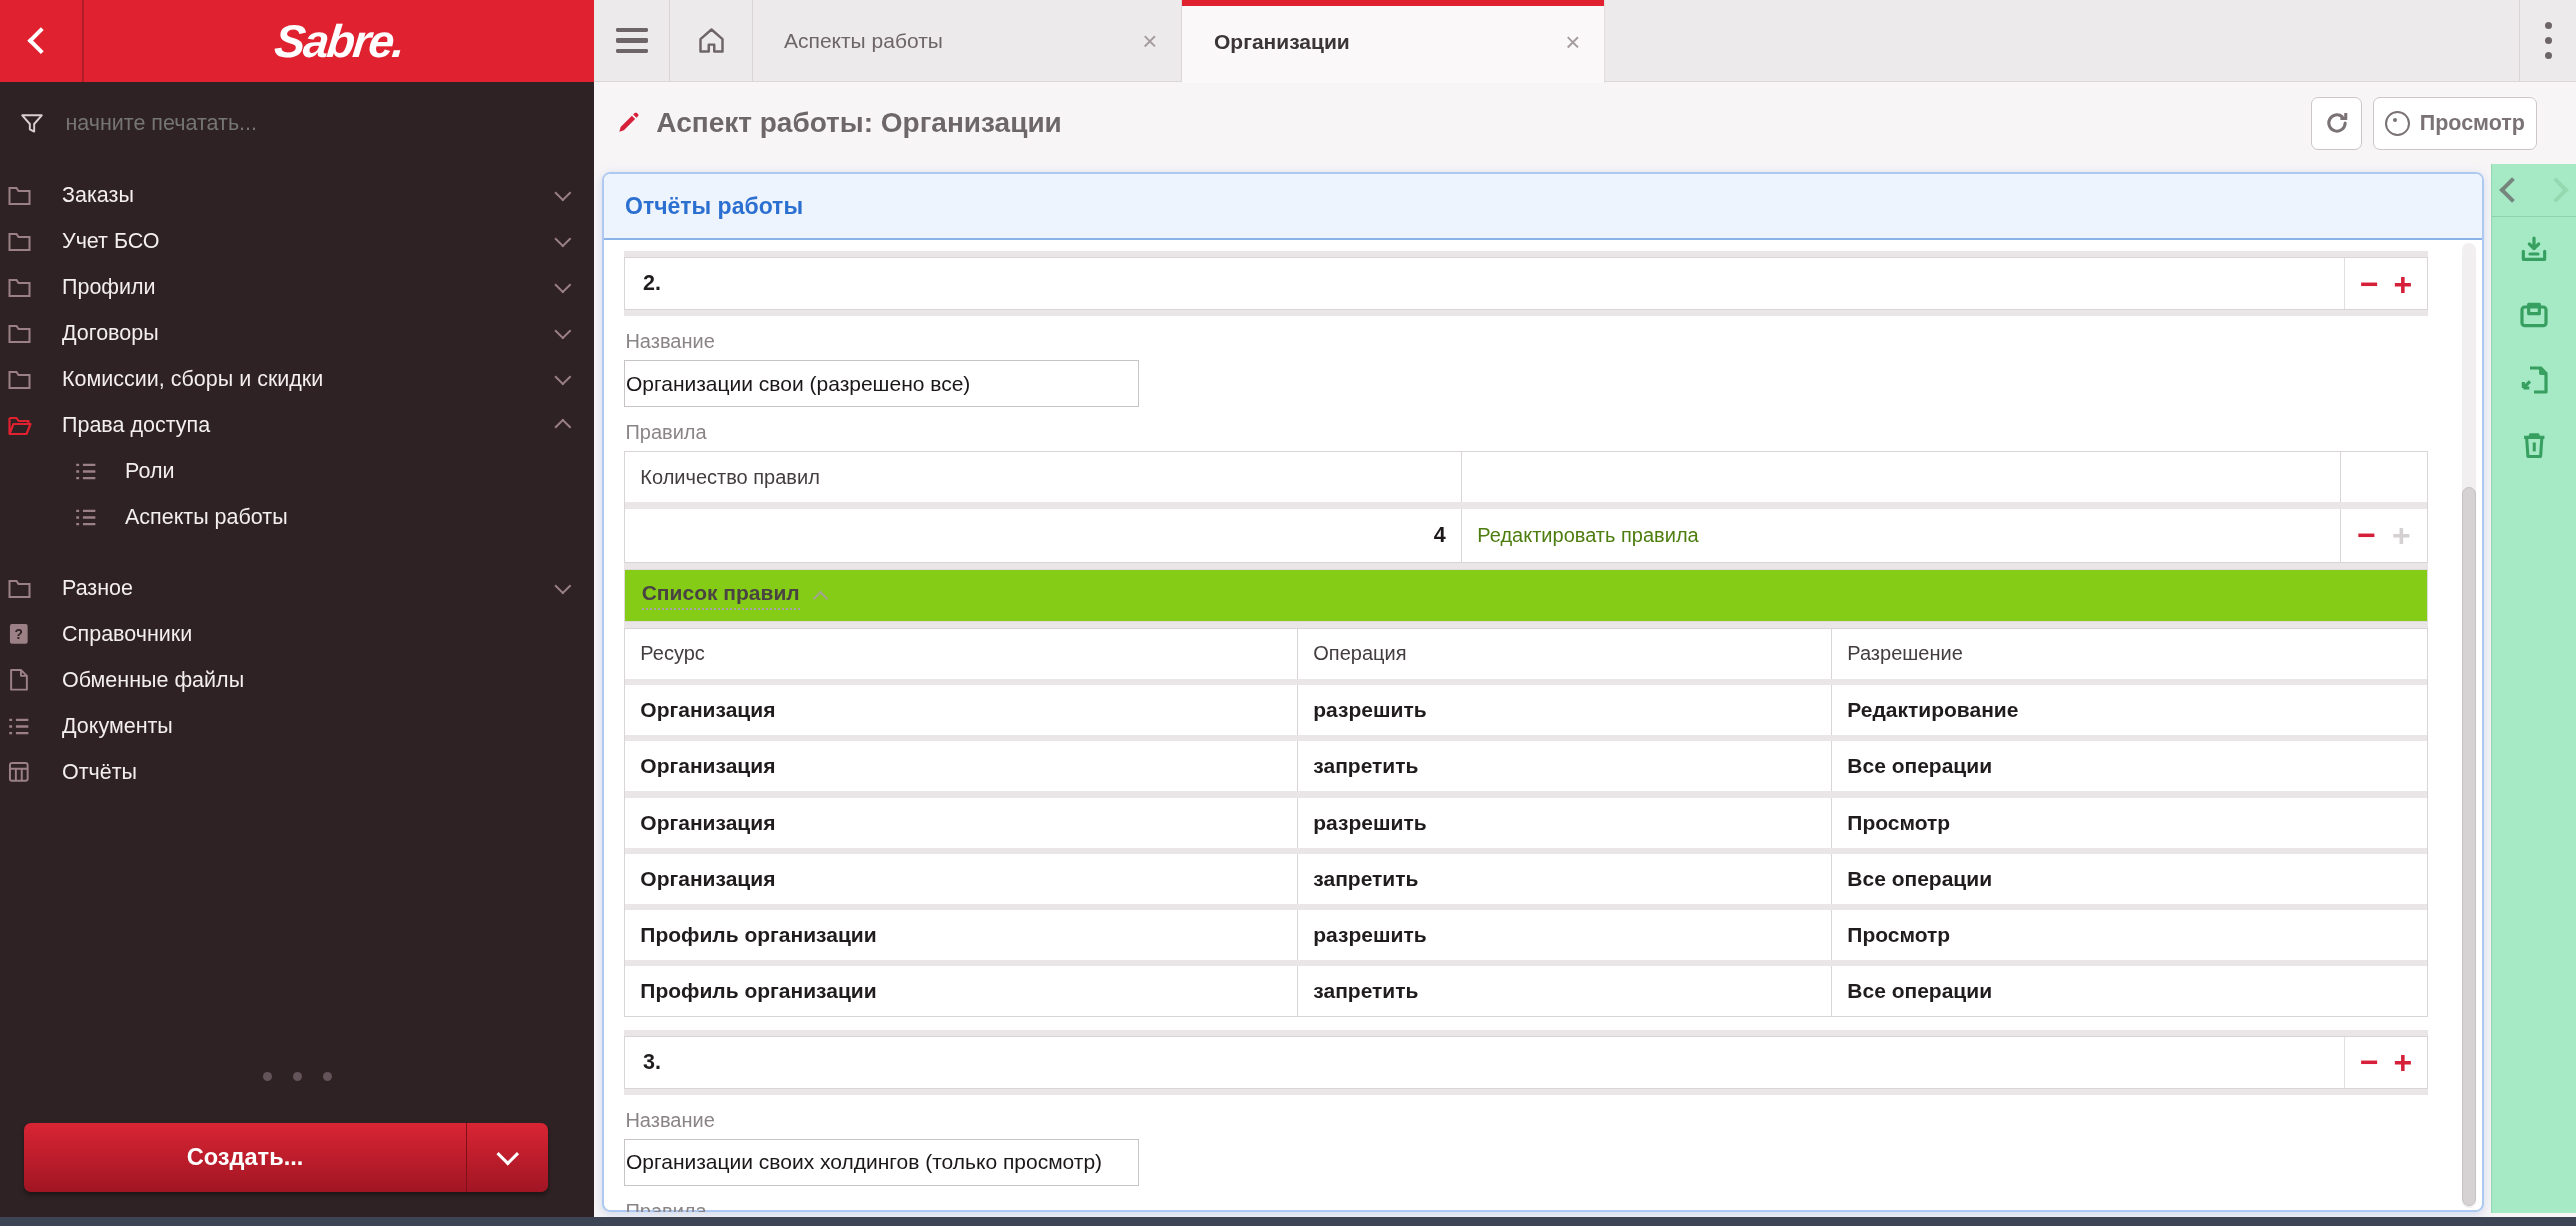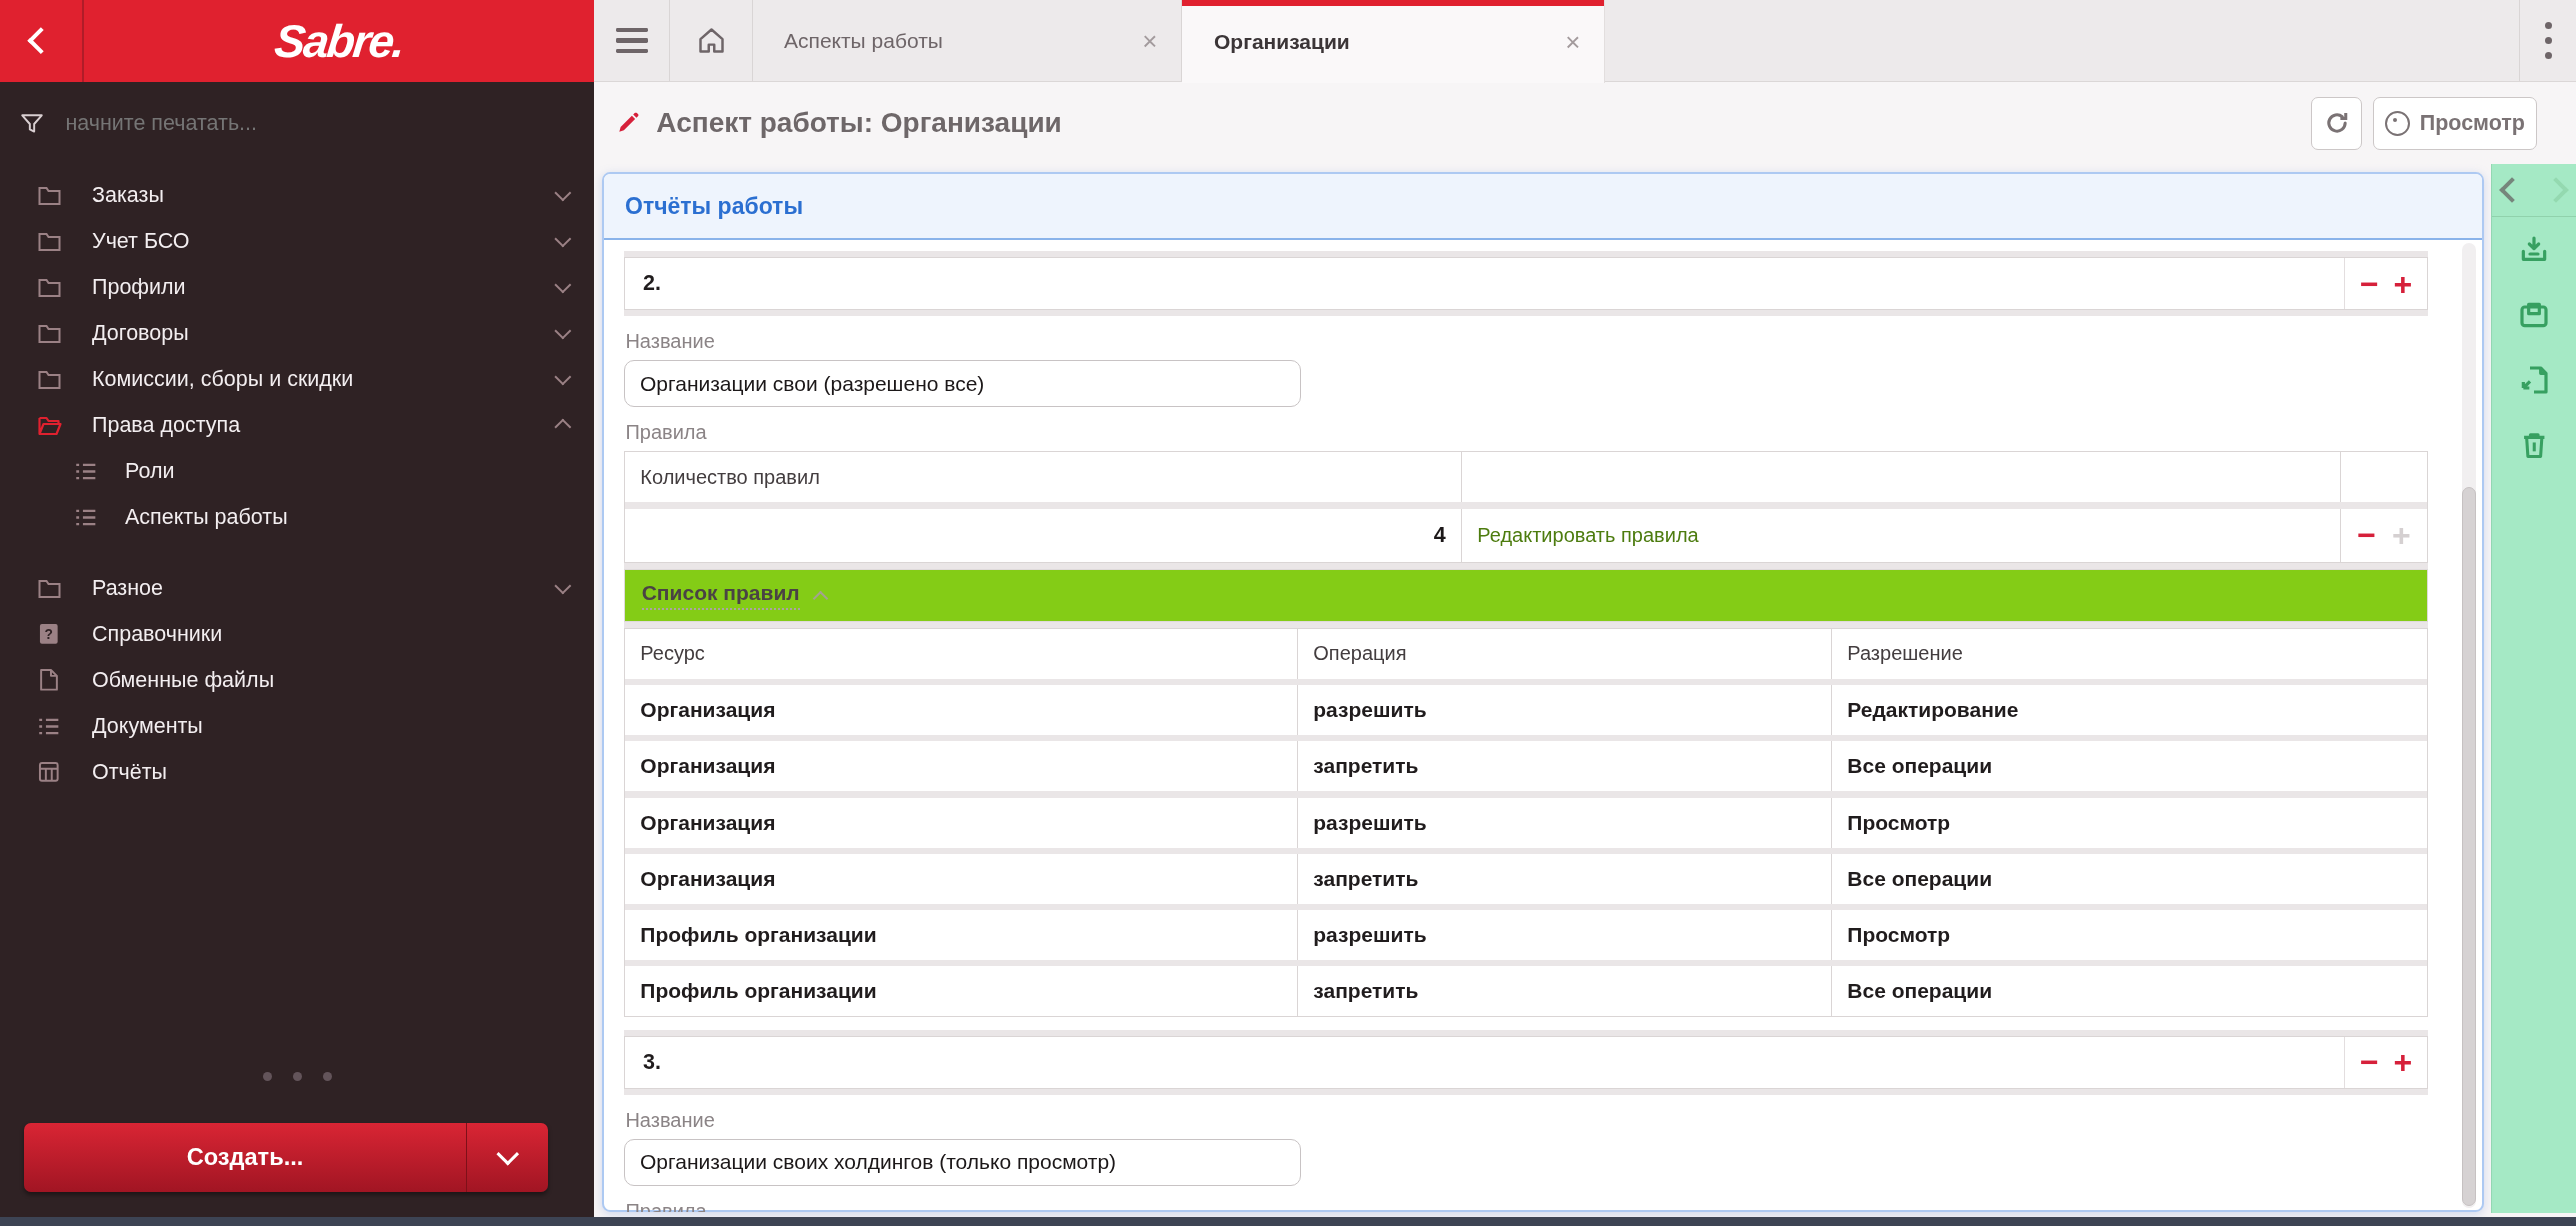--- a/index.html
+++ b/index.html
@@ -11,21 +11,21 @@
   .sb-header{position:absolute;left:0;top:0;width:594px;height:82px;background:#e0212f;display:flex;}
   .sb-back{width:82px;height:82px;display:flex;align-items:center;justify-content:center;border-right:2.8px solid #b01c28;cursor:pointer;}
   .chev{display:inline-block;width:15.3px;height:15.3px;border-right:4.2px solid #fff;border-bottom:4.2px solid #fff;}
   .chev.left{transform:rotate(135deg);}
   .sb-logo{flex:1;display:flex;align-items:center;justify-content:center;}
   .logo-text{color:#fff;font-weight:bold;font-style:italic;font-size:46px;letter-spacing:-2.1px;transform:skewX(-6deg);}
   .sb-filter{position:absolute;left:0;top:97px;width:594px;height:53px;display:flex;align-items:center;padding-left:19.4px;box-sizing:border-box;}
   .sb-filter svg{flex:0 0 auto;}
   .sb-filter input{background:transparent;border:none;outline:none;color:#d9cfd1;font-size:21.5px;margin-left:18px;width:444px;font-family:"Liberation Sans",sans-serif;}
   .sb-menu{position:absolute;left:0;top:172px;width:594px;}
-  .sb-item{height:46px;display:flex;align-items:center;padding-left:35px;box-sizing:border-box;cursor:pointer;position:relative;}
+  .sb-item{height:46px;display:flex;align-items:center;padding-left:5px;box-sizing:border-box;cursor:pointer;position:relative;}
   .sb-item .ico{width:28px;display:flex;justify-content:center;}
   .sb-item .lbl{color:#f3eef0;font-size:21.5px;margin-left:29px;}
   .sb-item.sub{padding-left:72px;}
   .sb-item.sub .lbl{margin-left:25px;}
   .sb-item.group-end{margin-bottom:25px;}
   .sb-chev{position:absolute;right:25px;top:50%;width:9.7px;height:9.7px;border-right:2.8px solid #9b8185;border-bottom:2.8px solid #9b8185;}
   .sb-chev.down{transform:translateY(-70%) rotate(45deg);}
   .sb-chev.up{transform:translateY(-30%) rotate(-135deg);}
   .sb-dots{position:absolute;left:0;top:1072px;width:594px;display:flex;justify-content:center;gap:21px;}
   .sb-dots i{width:9px;height:9px;border-radius:50%;background:#63545a;}
@@ -79,21 +79,21 @@
   .gap{height:6.2px;background:#eae6e7;}
   .white-sp{height:12.5px;}
 
   .secrow{height:53px;border:0.7px solid #dad5d5;box-sizing:border-box;display:flex;align-items:center;}
   .secrow .num{font-size:21.5px;font-weight:bold;color:#201c1d;padding-left:18px;}
   .secrow .ctl{margin-left:auto;width:82px;height:100%;border-left:0.7px solid #e3dedf;display:flex;align-items:center;justify-content:space-evenly;}
   .pm{font-size:32px;font-weight:bold;color:#d6203a;line-height:1;cursor:pointer;}
   .pm.disabled{color:#d5d0d1;}
 
   .fld-label{font-size:20px;color:#8b8486;margin:14px 0 7px 1.4px;}
-  .txt-input{display:block;width:677px;height:47px;border:1.4px solid #c8c3c4;border-radius:10px;font-size:21px;color:#1c1819;padding:0 15px;box-sizing:border-box;font-family:"Liberation Sans",sans-serif;outline:none;background:#fff;}
+  .txt-input{display:block;width:515px;height:47px;border:1.4px solid #c8c3c4;border-radius:0;font-size:21px;color:#1c1819;padding:0 1px;box-sizing:border-box;font-family:"Liberation Sans",sans-serif;outline:none;background:#fff;}
 
   .tbl{border:0.7px solid #dad5d5;box-sizing:border-box;}
   .trow{display:flex;align-items:center;height:50px;background:#fff;}
   .trow.h76{height:53px;}
   .tcell{height:100%;display:flex;align-items:center;box-sizing:border-box;padding-left:15.3px;font-size:20px;color:#433d3f;}
   .tcell + .tcell{border-left:0.7px solid #dad5d5;}
   .count-c1{width:836px;}
   .count-c2{flex:1;}
   .count-c3{width:87px;justify-content:space-evenly;padding-left:0;}
   .count-val{justify-content:flex-end;padding-right:15.3px;font-weight:bold;color:#1c1819;font-size:21.5px;}

